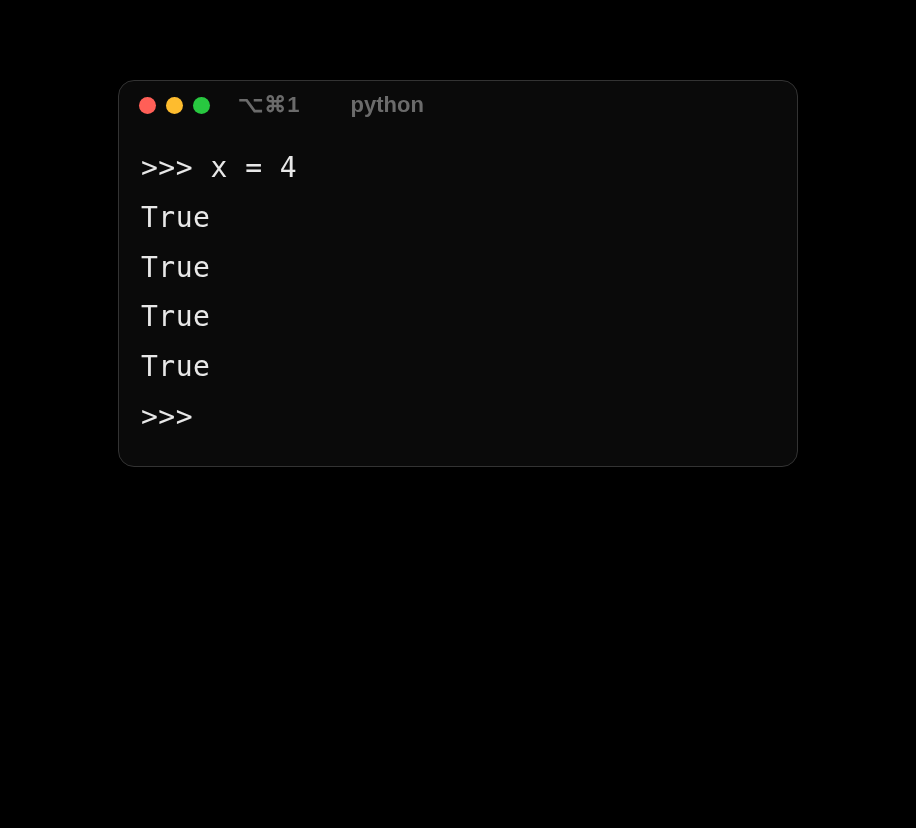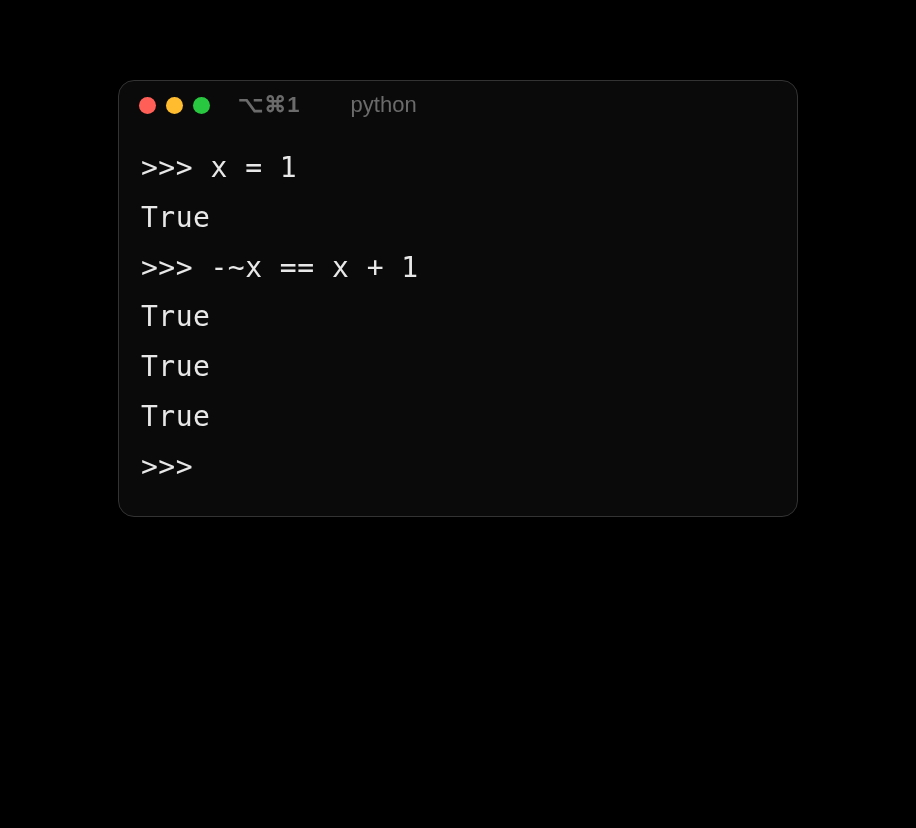--- a/index.html
+++ b/index.html
@@ -65,21 +65,21 @@
       font-size: 22px;
       font-weight: 600;
       letter-spacing: 1px;
     }
     
     .tab-title {
       margin-left: 40px;
       color: #6b6b6b;
       font-family: -apple-system, 'SF Pro', 'Helvetica Neue', Arial, sans-serif;
       font-size: 22px;
-      font-weight: 400;
+      font-weight: 700;
     }
     
     .terminal-body {
       padding: 14px 22px 24px 22px;
       font-family: 'SF Mono', 'Menlo', 'Monaco', 'Consolas', monospace;
       font-size: 28px;
       line-height: 1.78;
       color: #e8e8e8;
       letter-spacing: 0.5px;
     }
@@ -99,21 +99,20 @@
   <div class="titlebar">
     <div class="traffic-lights">
       <div class="traffic-light red"></div>
       <div class="traffic-light yellow"></div>
       <div class="traffic-light green"></div>
     </div>
     <span class="shortcut-label">⌥⌘1</span>
     <span class="tab-title">python</span>
   </div>
   <div class="terminal-body">
-    <div class="line"><span class="prompt">&gt;&gt;&gt; </span><span>x = 1</span></div>
+    <div class="line"><span class="prompt">&gt;&gt;&gt; </span><span>x = 4</span></div>
     <div class="line"><span>True</span></div>
-    <div class="line"><span class="prompt">&gt;&gt;&gt; </span><span>-~x == x + 1</span></div>
     <div class="line"><span>True</span></div>
     <div class="line"><span>True</span></div>
     <div class="line"><span>True</span></div>
     <div class="line"><span class="prompt">&gt;&gt;&gt; </span><span></span></div>
   </div>
 </div>
 
 </body></html>

